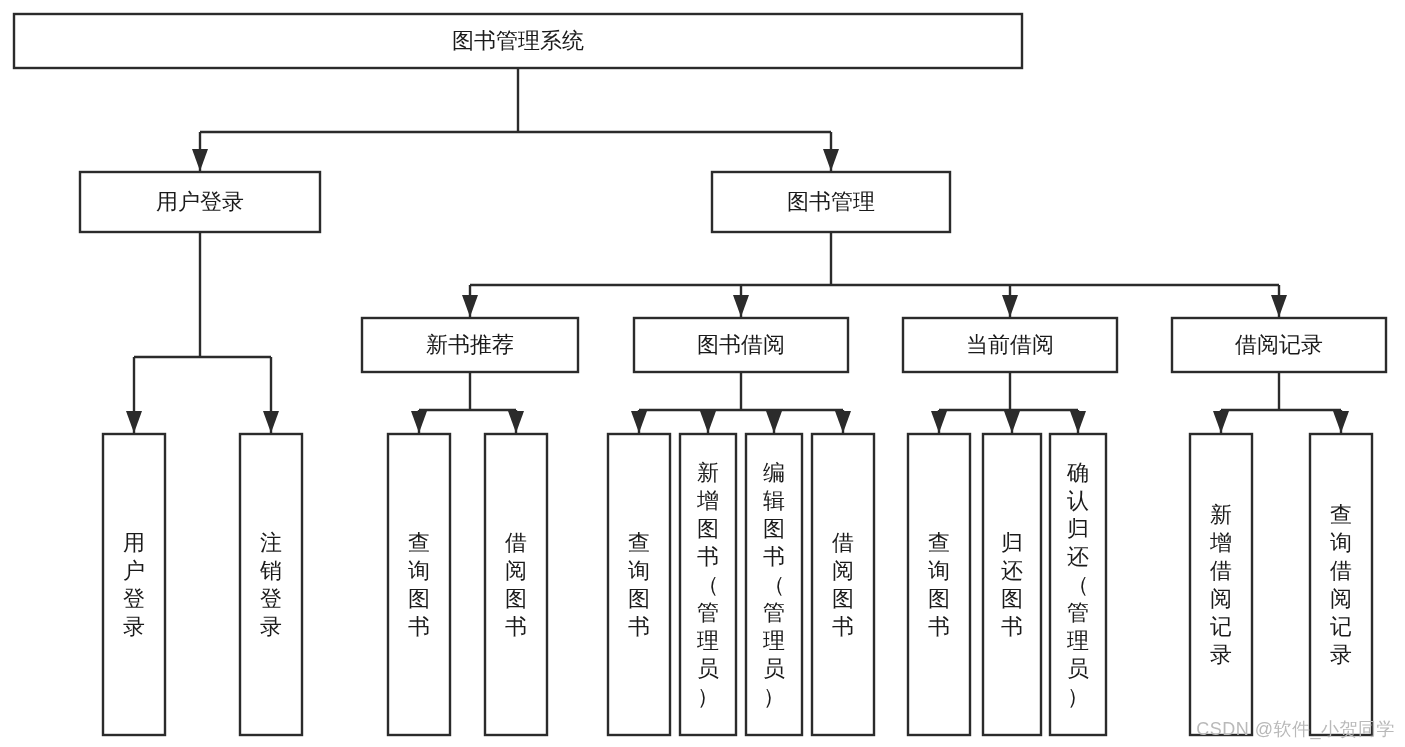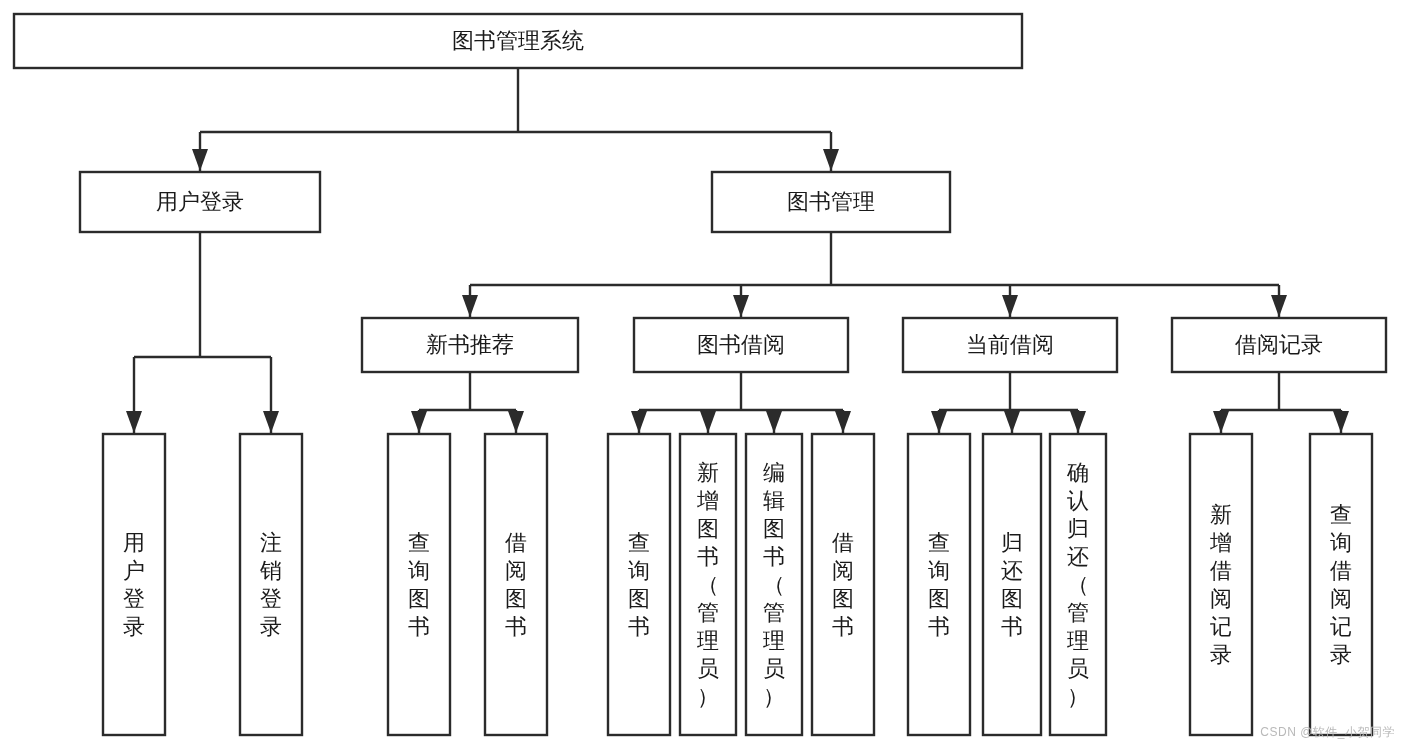--- a/index.html
+++ b/index.html
@@ -52,21 +52,21 @@
     fill: #1a1a1a;
     font-family: "Liberation Sans", "DejaVu Sans", sans-serif;
     font-size: 22px;
     text-anchor: middle;
   }
   .watermark {
     position: absolute;
     right: 10px;
     bottom: 6px;
     font-family: "Liberation Sans", "DejaVu Sans", sans-serif;
-    font-size: 12px;
+    font-size: 18px;
     color: #b9b9b9;
     letter-spacing: 0.5px;
     white-space: nowrap;
     user-select: none;
   }
 </style>
 </head>
 <body>
 
 <div id="diagram-root">

